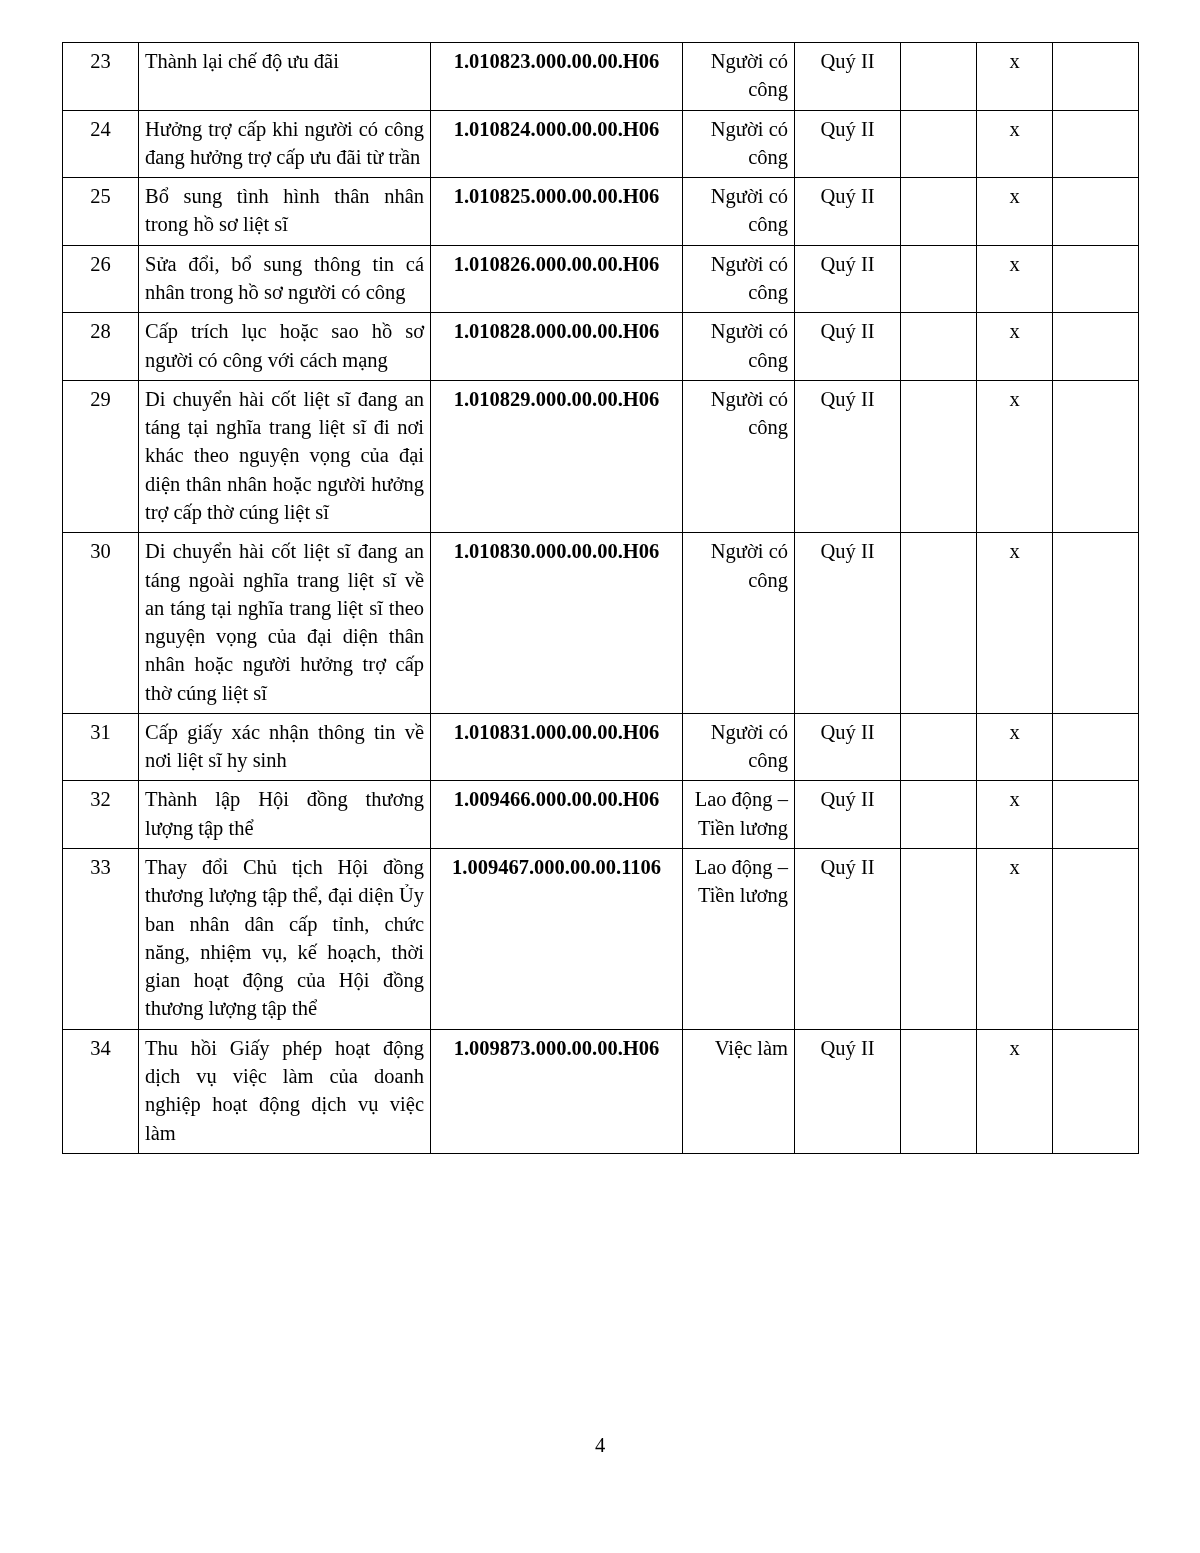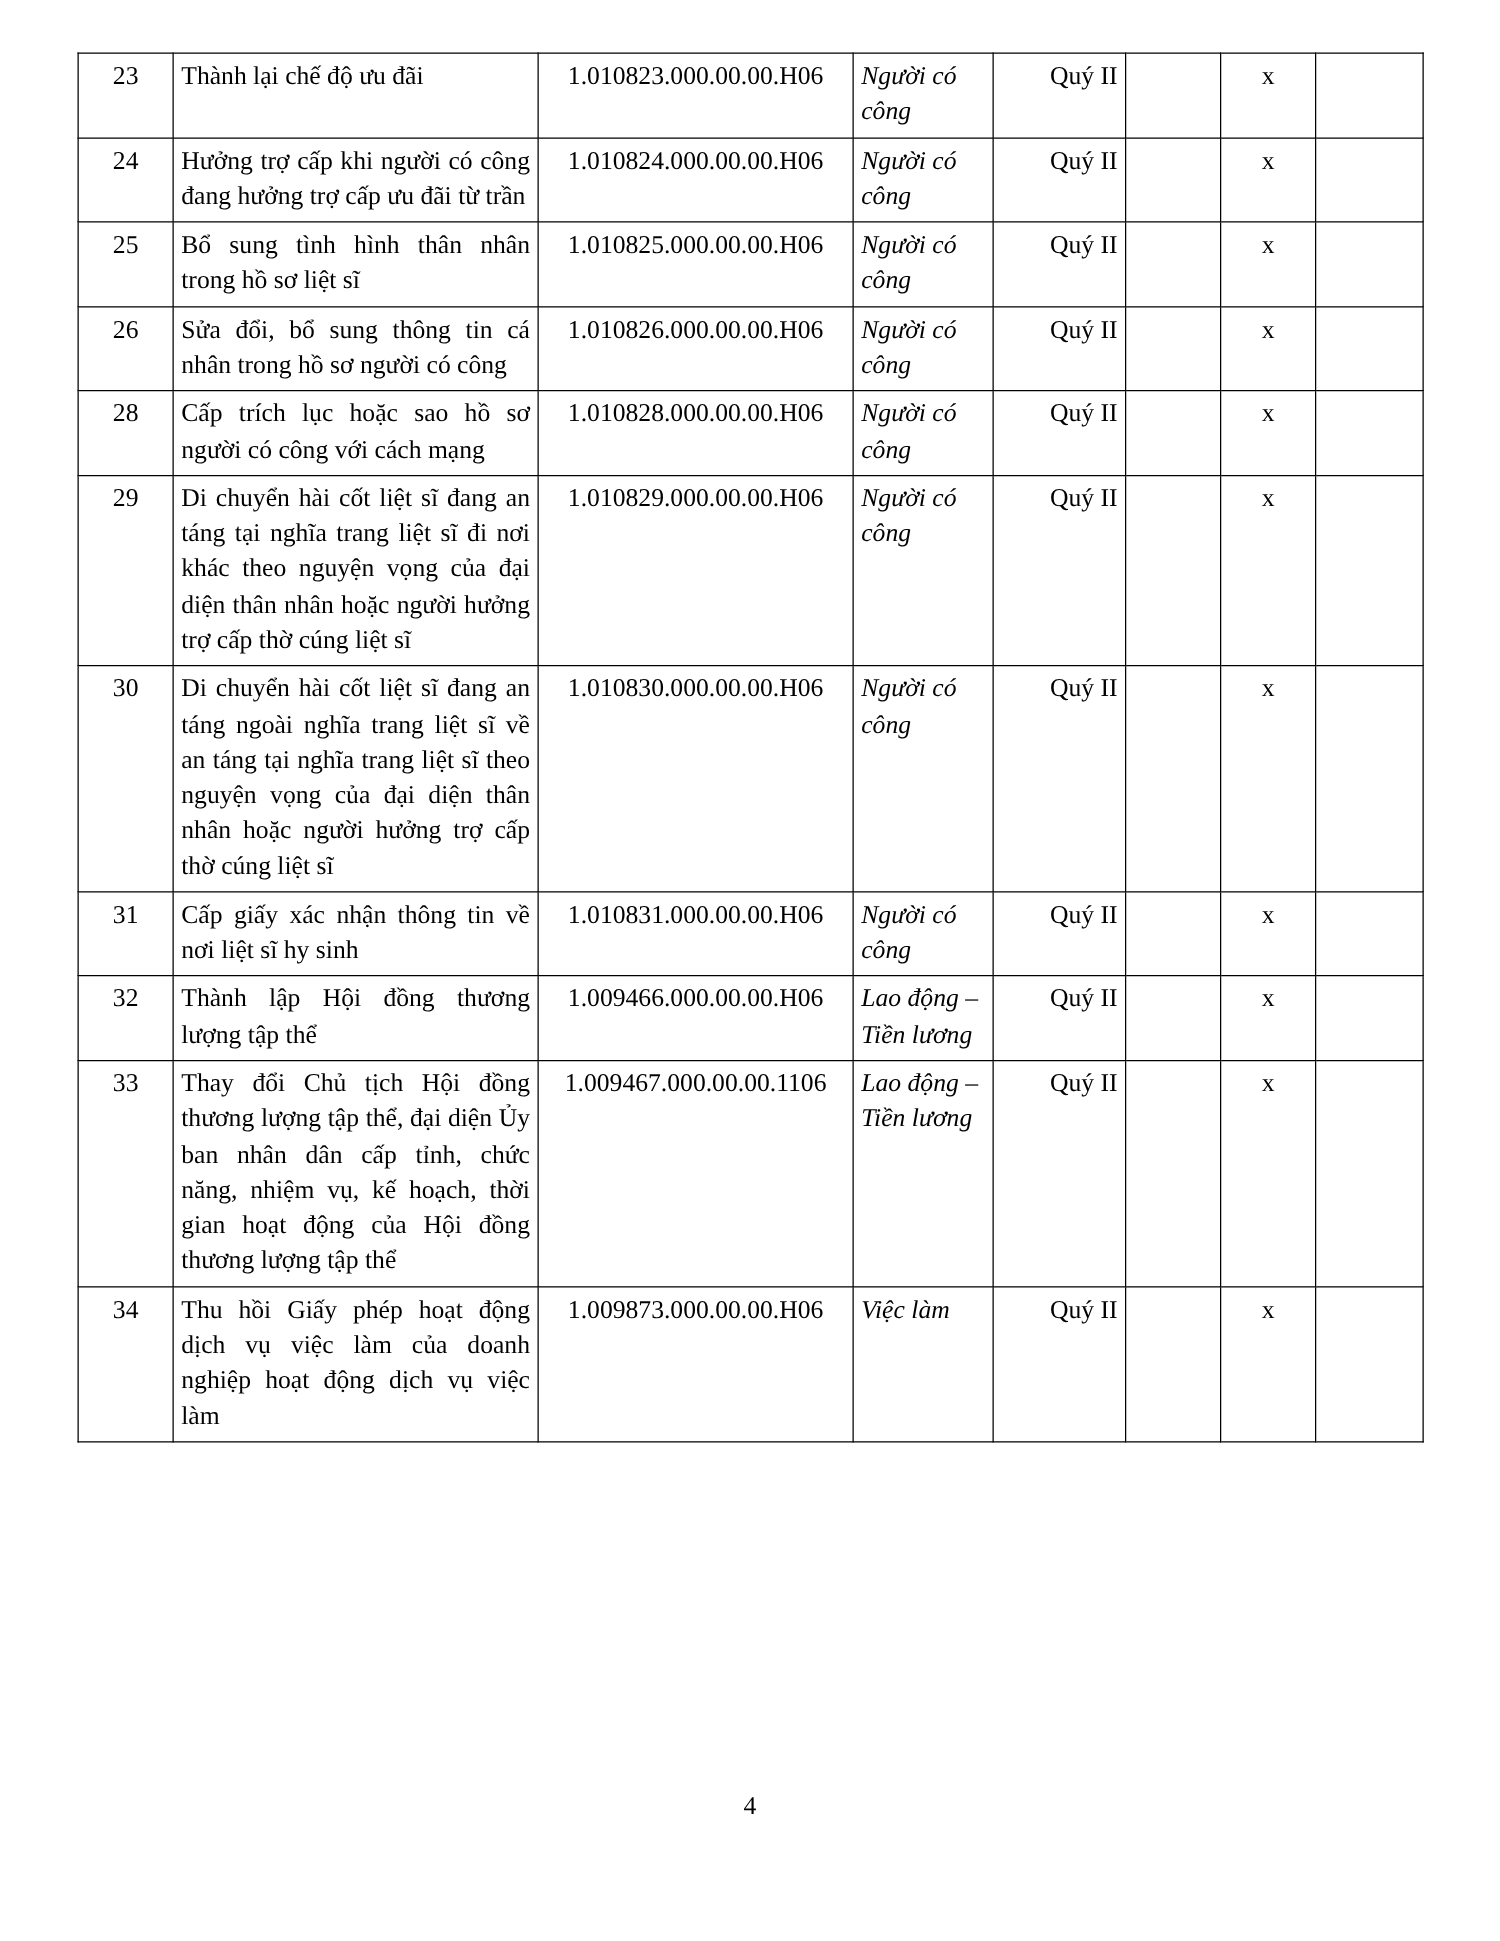--- a/index.html
+++ b/index.html
@@ -47,28 +47,28 @@
     padding-top: 18px;
   }
   td.name {
     text-align: justify;
     text-align-last: left;
     hyphens: none;
   }
   td.code {
     text-align: center;
     padding-top: 5px;
+    font-weight: bold;
   }
   td.field {
-    text-align: left;
+    text-align: right;
     padding-top: 26px;
-    font-style: italic;
   }
   td.time {
-    text-align: right;
+    text-align: center;
     padding-left: 8px;
     padding-top: 5px;
   }
   td.mark {
     text-align: center;
     padding-top: 26px;
   }
 
   .page-number {
     position: absolute;

